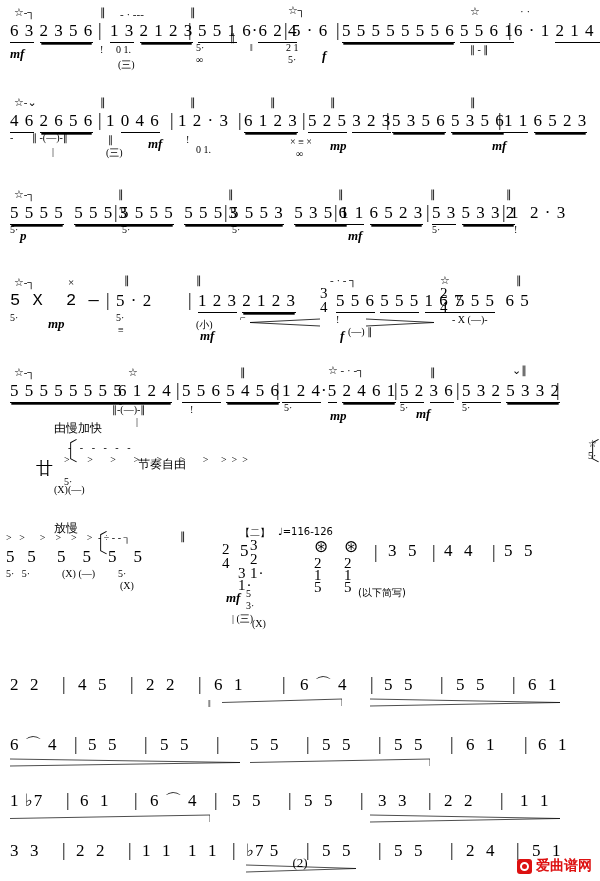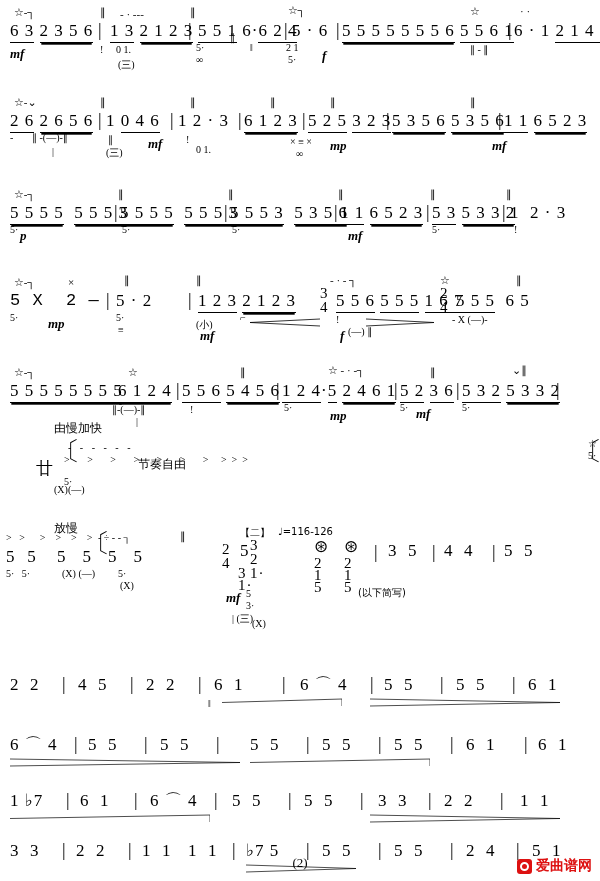--- a/index.html
+++ b/index.html
@@ -105,21 +105,21 @@
 
   <div class="system" style="top:98px;">
     <div class="row">
       <span class="cell orn" style="left:14px;top:-2px;">☆-⌄</span>
       <span class="cell orn" style="left:100px;top:-2px;">∥</span>
       <span class="cell orn" style="left:190px;top:-2px;">∥</span>
       <span class="cell orn" style="left:270px;top:-2px;">∥</span>
       <span class="cell orn" style="left:330px;top:-2px;">∥</span>
       <span class="cell orn" style="left:470px;top:-2px;">∥</span>
 
-      <span class="cell num" style="left:10px;top:14px;"><span class="u1">2 6</span>&nbsp;<span class="u2">2 6 5 6</span></span>
+      <span class="cell num" style="left:10px;top:14px;"><span class="u1">4 6</span>&nbsp;<span class="u2">2 6 5 6</span></span>
       <span class="cell bar" style="left:98px;top:12px;">|</span>
       <span class="cell num" style="left:106px;top:14px;">1&nbsp;<span class="u1">0 4 6</span></span>
       <span class="cell bar" style="left:170px;top:12px;">|</span>
       <span class="cell num" style="left:178px;top:14px;">1 2 · 3</span>
       <span class="cell bar" style="left:238px;top:12px;">|</span>
       <span class="cell num" style="left:244px;top:14px;"><span class="u2">6 1 2 3</span></span>
       <span class="cell bar" style="left:302px;top:12px;">|</span>
       <span class="cell num" style="left:308px;top:14px;"><span class="u1">5 2 5</span>&nbsp;<span class="u1">3 2 3</span></span>
       <span class="cell bar" style="left:386px;top:12px;">|</span>
       <span class="cell num" style="left:392px;top:14px;"><span class="u2">5 3 5 6</span>&nbsp;<span class="u2">5 3 5 6</span></span>

